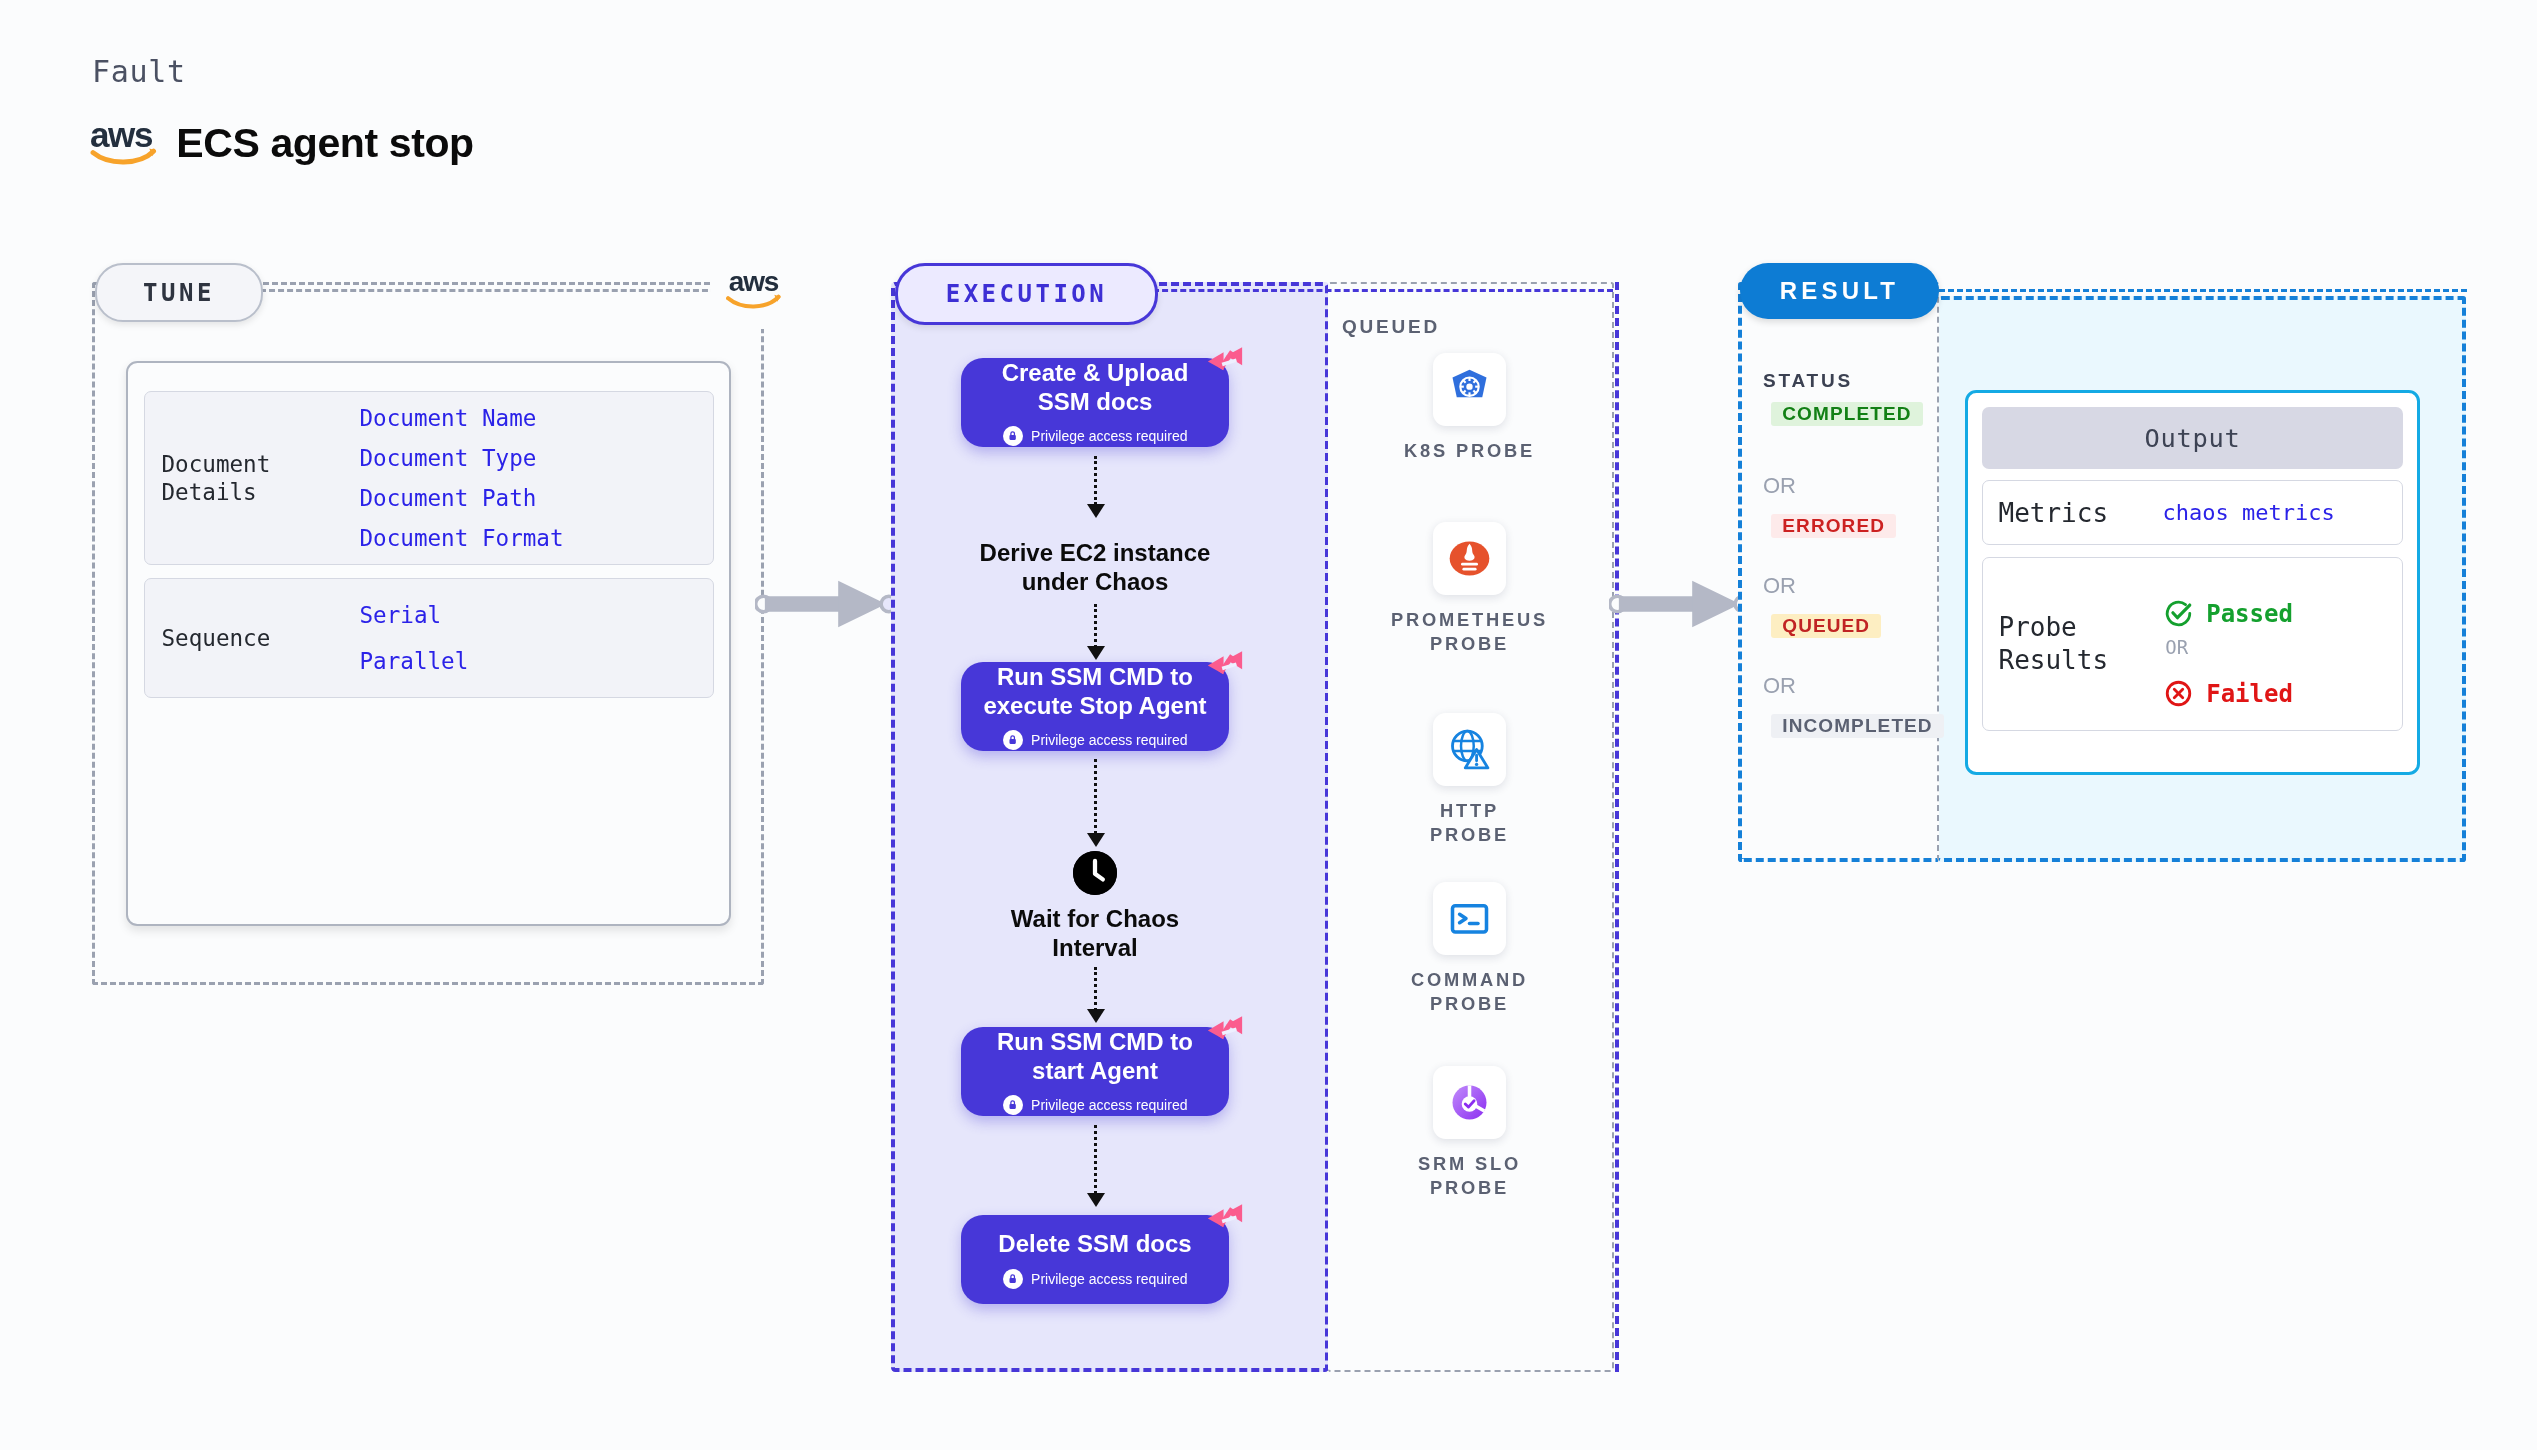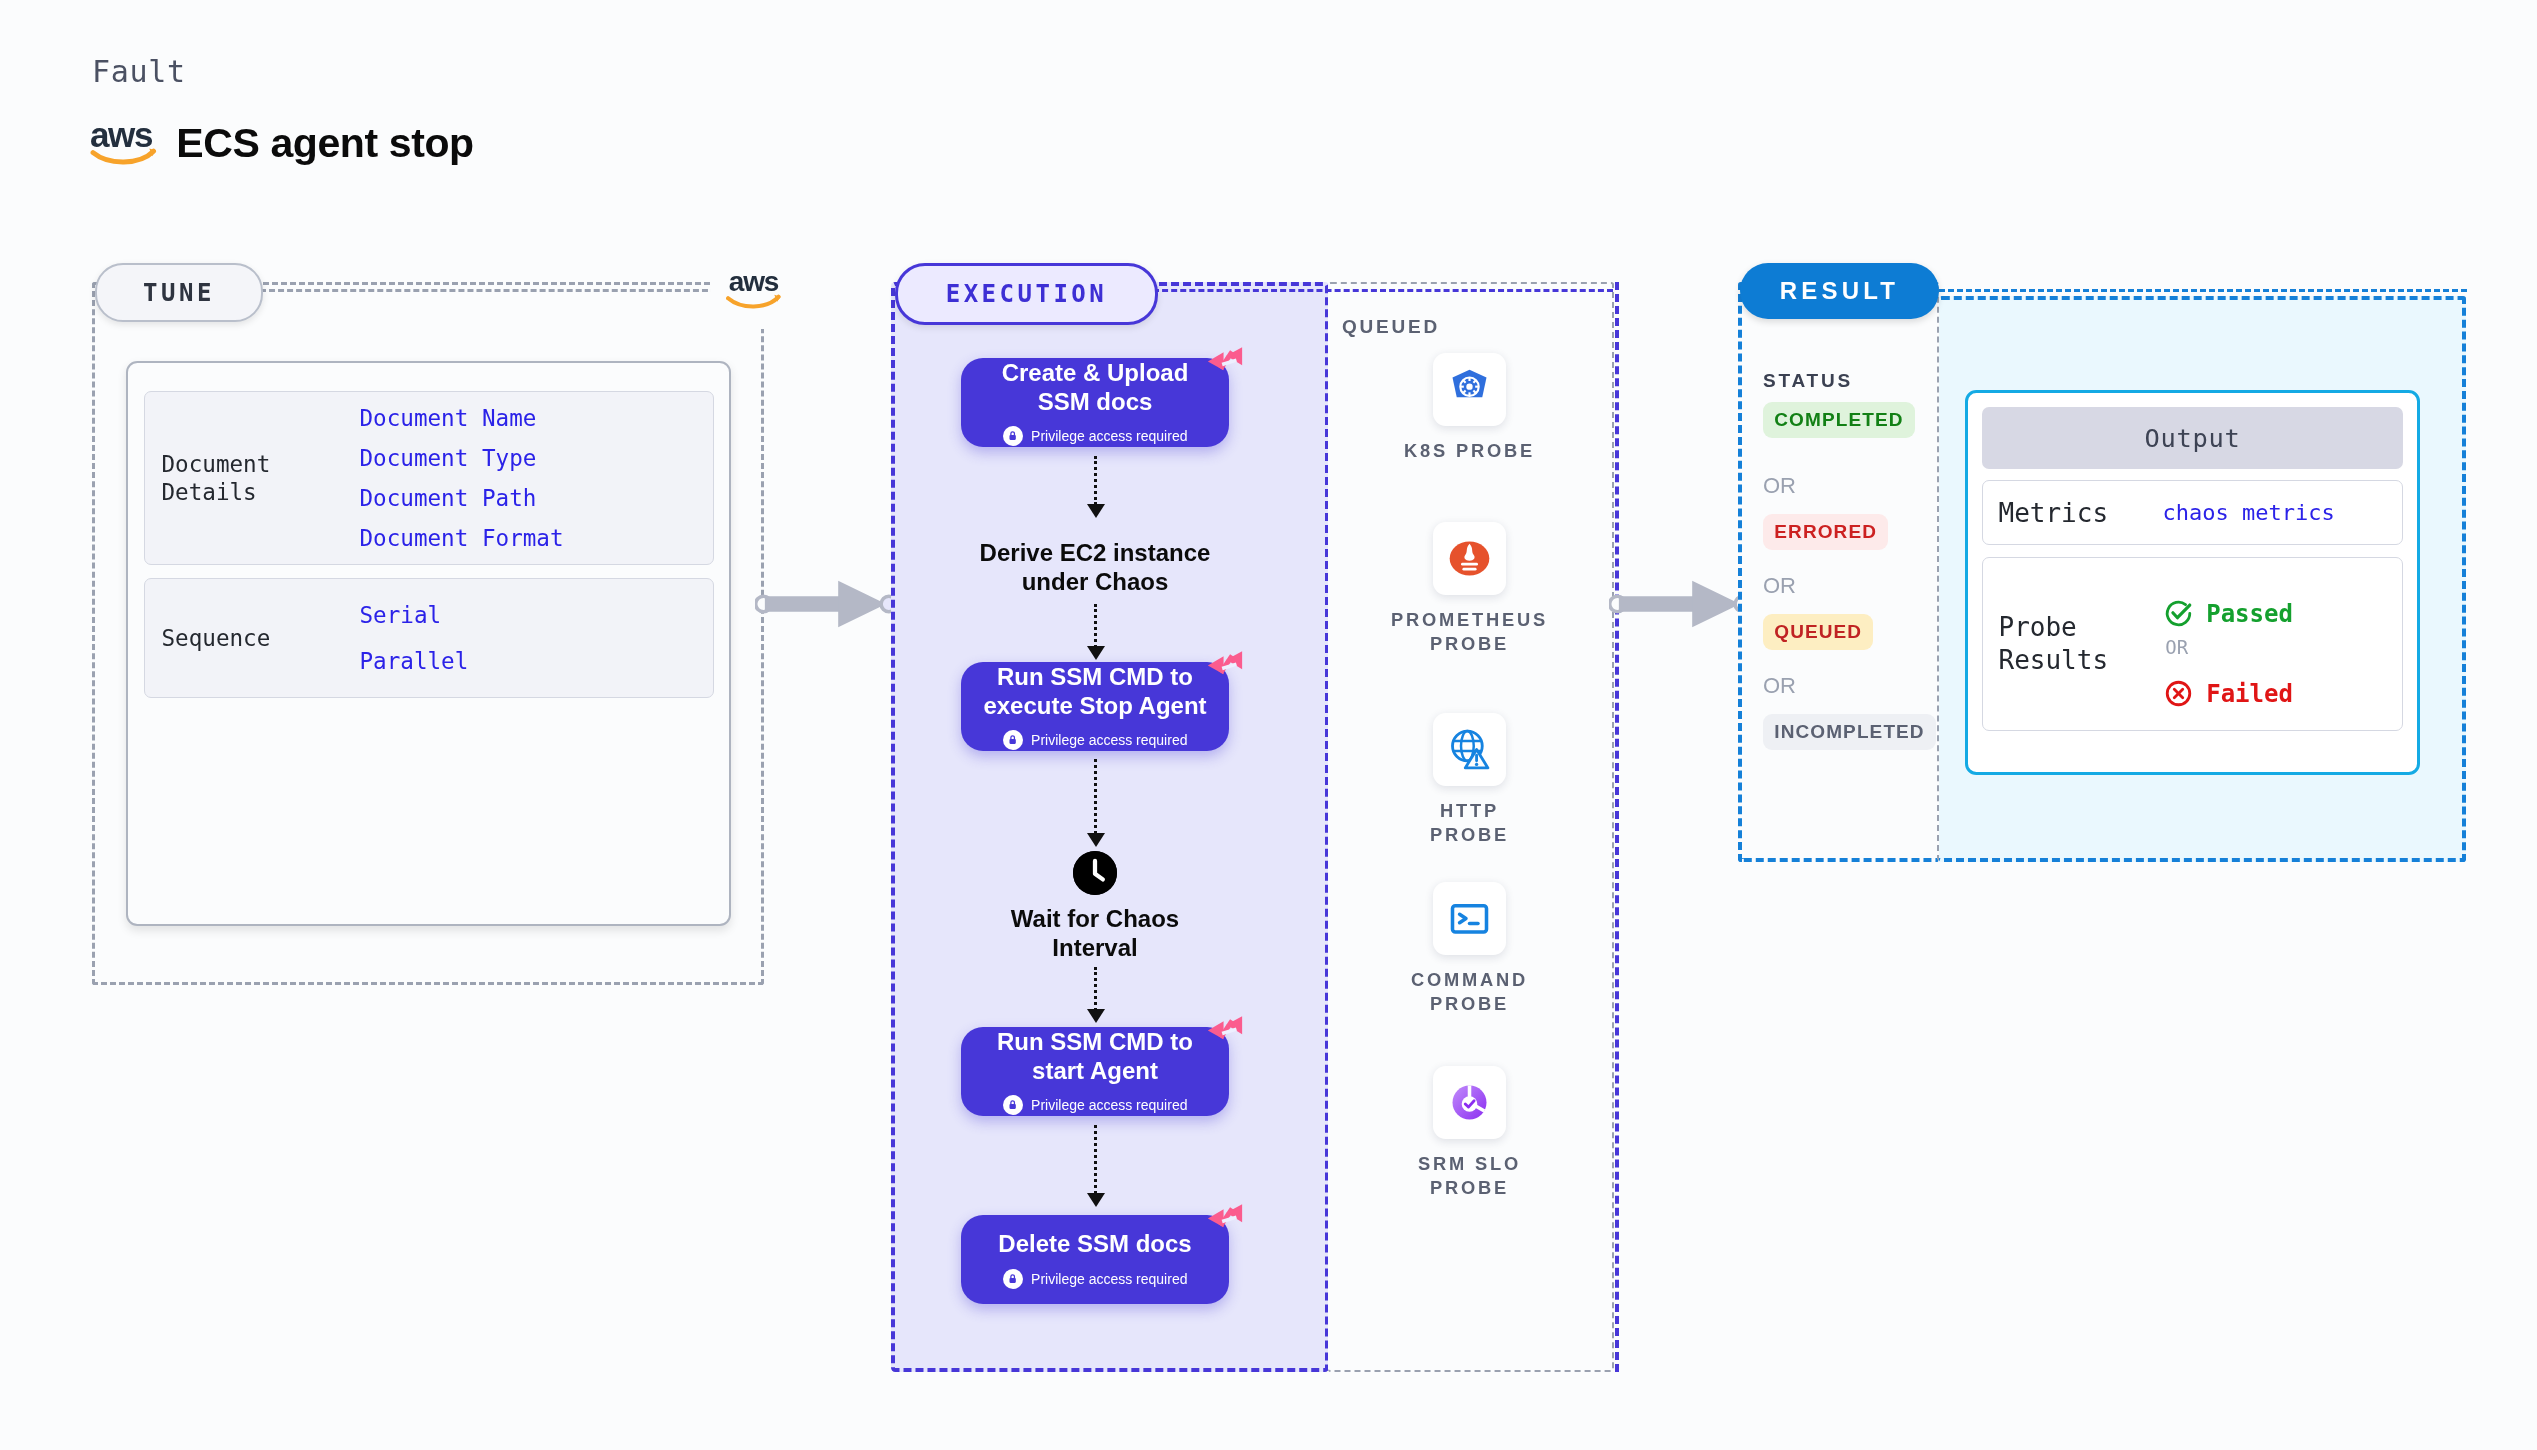--- a/index.html
+++ b/index.html
@@ -84,22 +84,22 @@
 
   
   #probes-title{left:1342px;top:316px;font-size:19px;font-weight:700;letter-spacing:2.8px;color:#5b6172;}
   .probe{position:absolute;width:141px;display:flex;flex-direction:column;align-items:center;}
   .probe-tile{width:73px;height:73px;background:#fff;border-radius:12.7px;box-shadow:0 2.8px 8.5px rgba(30,40,70,.12);
               display:flex;align-items:center;justify-content:center;}
   .probe-label{margin-top:12.7px;font-size:18.3px;font-weight:700;letter-spacing:2.8px;color:#5b6172;text-align:center;line-height:1.35;}
 
   
   #status-title{left:1763px;top:370px;font-size:19px;font-weight:700;letter-spacing:2.8px;color:#3b4152;text-align:center;}
-  .badge{position:absolute;display:flex;align-items:center;justify-content:center;border-radius:9px;
-         font-size:19px;font-weight:700;letter-spacing:1.1px;padding:0 11.3px;height:36px;}
+  .badge{position:absolute;display:flex;align-items:center;justify-content:center;border-radius:3px;
+         font-size:19px;font-weight:700;letter-spacing:1.1px;padding:0 11.3px;height:24px;margin-left:8px;}
   .orlbl{position:absolute;font-size:22px;color:#9aa1b0;}
 
   
   #out-card{left:1965px;top:390px;width:455px;height:385px;background:#fff;border:3.5px solid #14aae4;border-radius:11.3px;
             box-sizing:border-box;padding:14px;}
   #out-head{height:62px;background:#d7d8e4;border-radius:7px;display:flex;align-items:center;justify-content:center;
             font-family:"DejaVu Sans Mono",monospace;font-size:25.4px;color:#3d4354;letter-spacing:0.7px;}
   .out-row{margin-top:11.3px;border:1.4px solid #d5d8e2;border-radius:7px;display:flex;align-items:center;box-sizing:border-box;
            font-family:"DejaVu Sans Mono",monospace;}
   #out-metrics{height:65px;}

